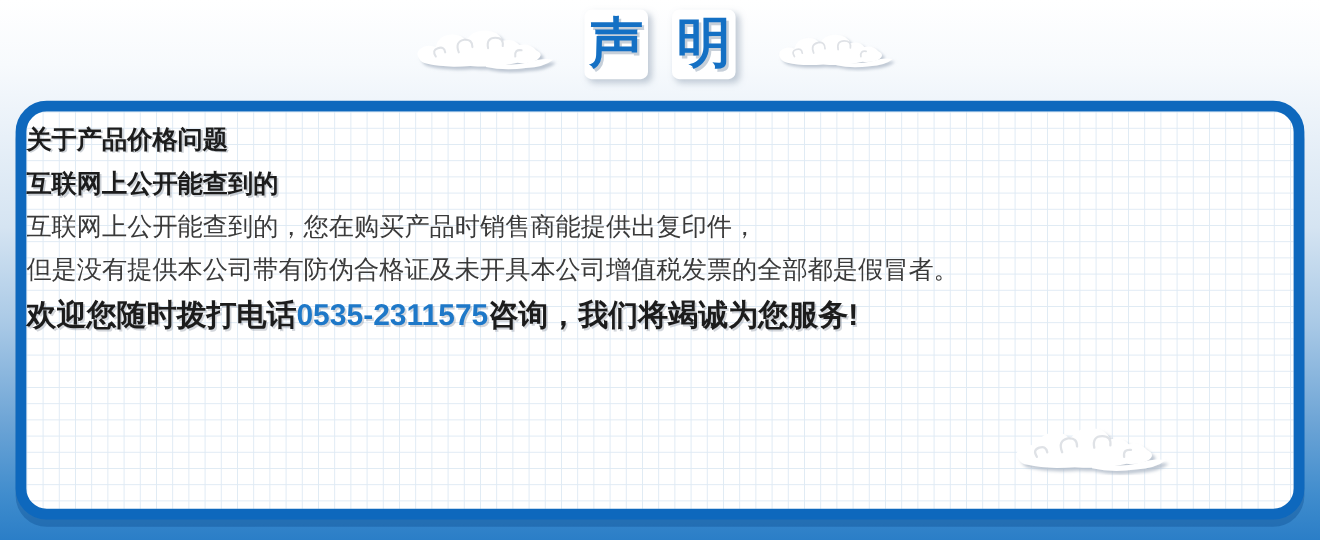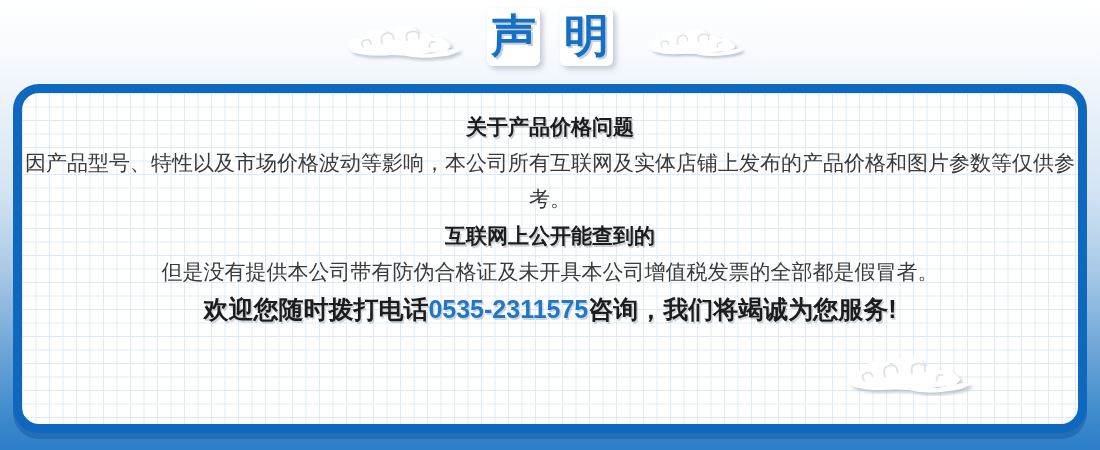--- a/index.html
+++ b/index.html
@@ -35,21 +35,21 @@
   
   .card {
     position:absolute; left:13px; top:84px; width:1074px; height:349px;
     border:9px solid #0e68bd; border-radius:26px;
     box-shadow:0 6px 0 rgba(8,72,138,0.35);
     background-color:#ffffff;
     background-image:
       linear-gradient(#dfeaf4 1px, transparent 1px),
       linear-gradient(90deg, #dfeaf4 1px, transparent 1px);
     background-size:13.5px 13.5px;
-    text-align:center; padding-top:15px;
+    padding-top:5px;
   }
   .h {
     font-size:21px; font-weight:bold; color:#1c1c1c; line-height:37px;
     text-shadow:1.5px 1.5px 0 rgba(110,120,135,0.35);
   }
   .p { font-size:21px; color:#3a3a3a; line-height:36px; }
   .footer-line {
     font-size:25px; font-weight:bold; color:#1c1c1c; line-height:38px;
     text-shadow:1.5px 1.5px 0 rgba(110,120,135,0.3);
   }
@@ -88,22 +88,22 @@
       <span class="tchar">声</span>
       <span class="tchar">明</span>
     </div>
     <svg class="cloud cloud-right" viewBox="0 0 140 46">
         <use href="#xiangyun"></use>
       </svg>
   </div>
 
   <div class="card">
     <div class="h">关于产品价格问题</div>
-    <div class="p">因产品型号、特性以及市场价格波动等影响，本公司所有互联网及实体店铺上发布的产品价格和图片参数等仅供参考。</div>
     <div class="h">互联网上公开能查到的</div>
+    <div class="p">互联网上公开能查到的，您在购买产品时销售商能提供出复印件，</div>
     <div class="p">但是没有提供本公司带有防伪合格证及未开具本公司增值税发票的全部都是假冒者。</div>
     <div class="footer-line"><span>欢迎您随时拨打电话</span><span class="phone">0535-2311575</span><span>咨询，我们将竭诚为您服务!</span></div>
 
     <svg class="cloud cloud-bottom" viewBox="0 0 140 46">
         <use href="#xiangyun"></use>
       </svg>
   </div>
 
 </div>
 

